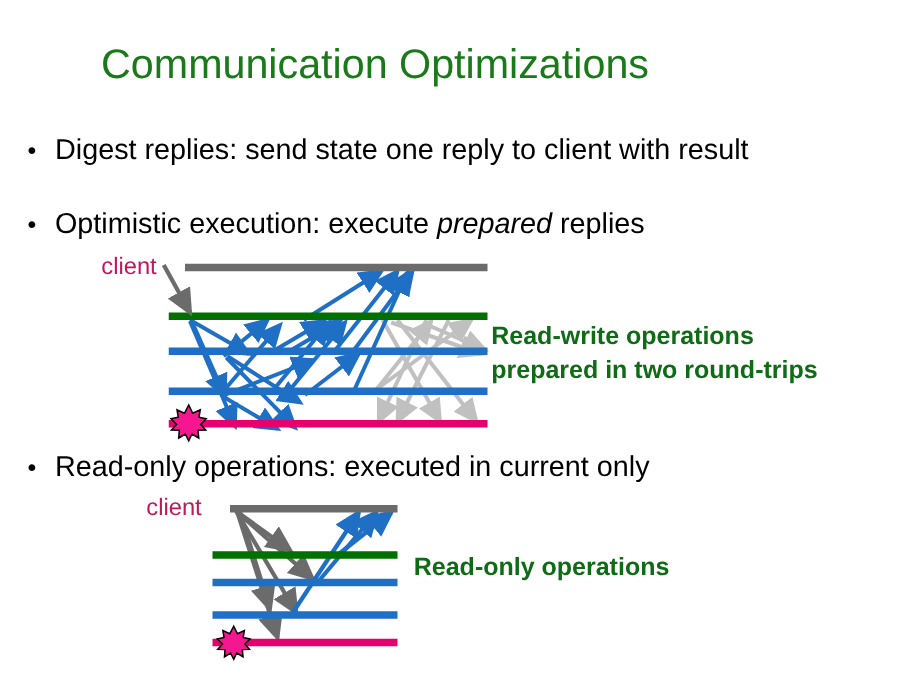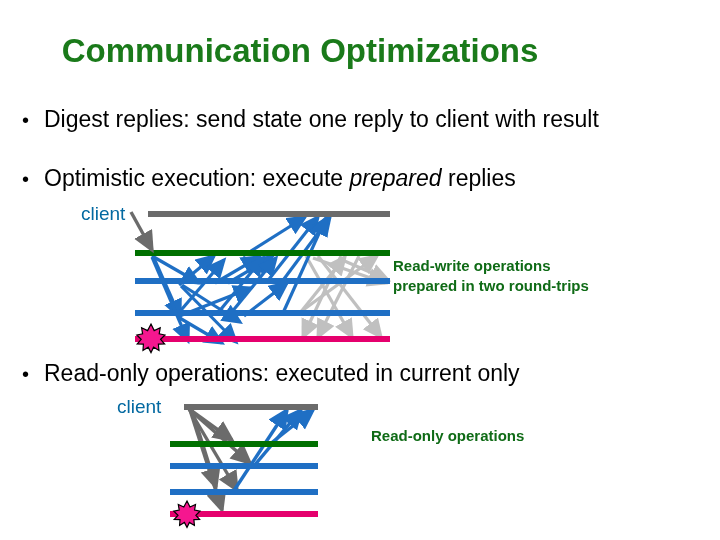--- a/index.html
+++ b/index.html
@@ -21,21 +21,21 @@
     width: 720px;
     height: 540px;
   }
   #slide-title {
     position: absolute;
     left: 0;
     top: 32px;
     width: 600px;
     text-align: center;
     font-size: 33px;
-    font-weight: bold;
+    font-weight: normal;
     color: #1a7a1a;
     letter-spacing: 0px;
     white-space: nowrap;
   }
   .bullet {
     position: absolute;
     left: 22px;
     width: 700px;
     font-size: 23px;
     color: #000000;
@@ -49,36 +49,36 @@
   }
   .bullet .txt { display: inline; }
   .bullet em { }
   #bullet-1 { top: 106px; }
   #bullet-2 { top: 165px; }
   #bullet-3 { top: 360px; }
 
   .client-label {
     position: absolute;
     font-size: 19px;
-    color: #0369a1;
+    color: #be185d;
     white-space: nowrap;
   }
   #client-label-1 { left: 81px; top: 203px; }
   #client-label-2 { left: 117px; top: 396px; }
 
   .note {
     position: absolute;
-    font-size: 15px;
+    font-size: 20px;
     font-weight: bold;
     color: #0f6b16;
     line-height: 1.35;
     white-space: nowrap;
   }
   #note-rw { left: 393px; top: 256px; }
-  #note-ro { left: 331px; top: 426px; margin-left: 40px; }
+  #note-ro { left: 331px; top: 441px; }
 
   svg.diagram {
     position: absolute;
     left: 0; top: 0;
     width: 720px;
     height: 540px;
     pointer-events: none;
   }
 </style>
 </head>

